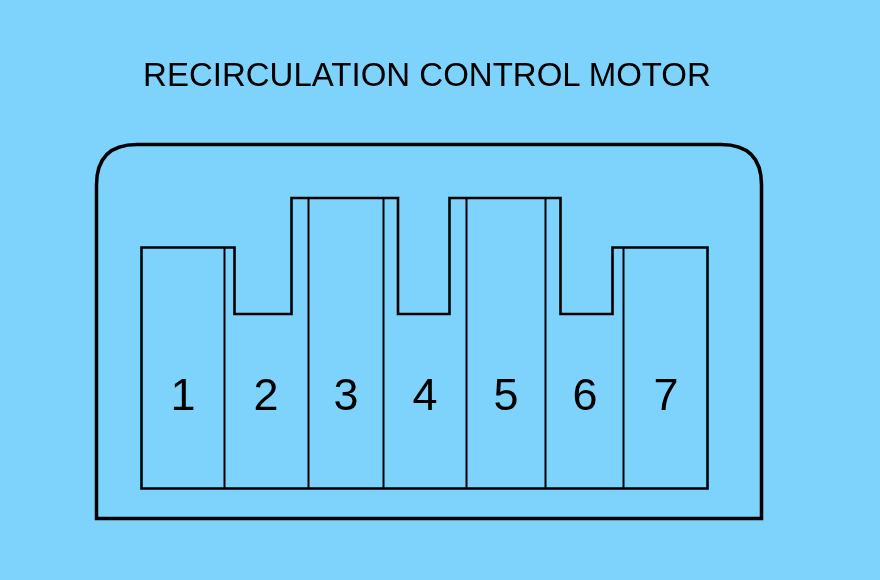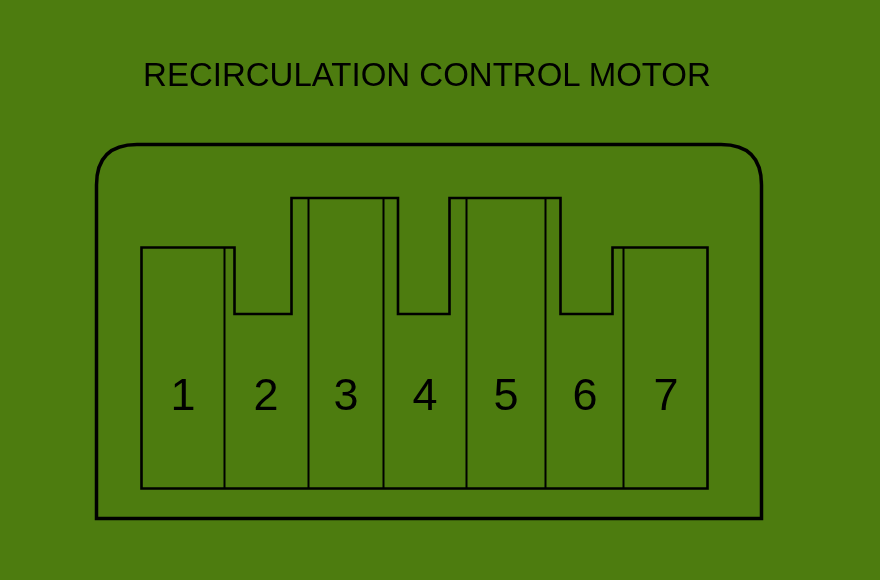--- a/index.html
+++ b/index.html
@@ -4,21 +4,21 @@
 <style>
   html, body {
     margin: 0;
     padding: 0;
     background: #ffffff;
   }
   .stage {
     position: relative;
     width: 880px;
     height: 580px;
-    background: #4d7c0f;
+    background: #7dd3fc;
     font-family: "Liberation Sans", "DejaVu Sans", sans-serif;
     color: #000000;
     overflow: hidden;
   }
   .diagram-title {
     position: absolute;
     top: 58px;
     left: 0;
     width: 854px;
     text-align: center;

